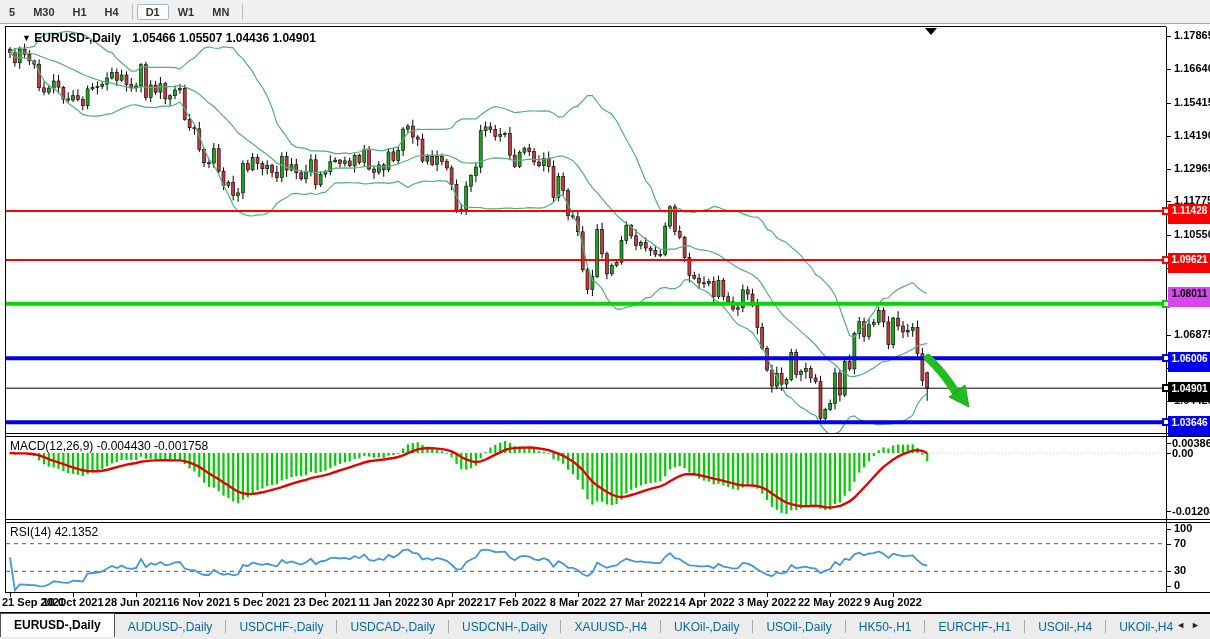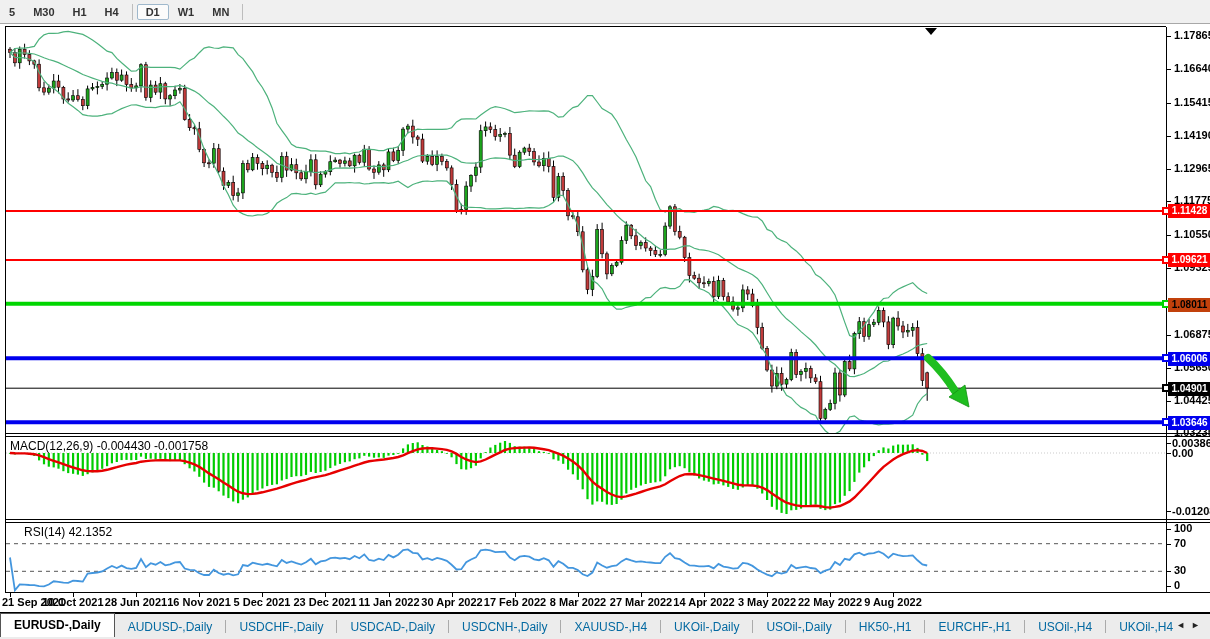--- a/index.html
+++ b/index.html
@@ -12,21 +12,21 @@
   .tfbtn{display:inline-block;padding:2px 9px;font-size:11px;font-weight:700;color:#333;cursor:default;}
   .tfbtn.active{background:#fbfbfb;border:1px solid #9fb8cc;border-radius:2px;padding:1px 8px;}
   .tbsep{width:1px;height:16px;background:#bdbdbd;margin:0 4px;}
   
   .blackline{background:#000;}
   
   .paneltitle{font-size:12px;font-weight:700;color:#000;white-space:nowrap;}
   
   .axlabel{position:absolute;font-size:11px;font-weight:700;color:#000;white-space:nowrap;}
   .axtick{position:absolute;width:4px;height:1px;background:#000;}
-  .pricetag{position:absolute;width:43px;height:14px;font-size:10px;font-weight:700;
+  .pricetag{position:absolute;width:43px;height:20px;font-size:10px;font-weight:700;
             text-align:center;line-height:13px;white-space:nowrap;}
   .tagmarker{position:absolute;width:8px;height:8px;background:#fff;box-sizing:border-box;}
   
   .datelabel{position:absolute;top:3px;font-size:11px;font-weight:700;color:#000;white-space:nowrap;}
   .datetick{position:absolute;top:0;width:1px;height:4px;background:#000;}
   
   #tabbar{left:0;top:614px;width:1210px;height:25px;background:#ececec;display:flex;align-items:center;}
   .tab{font-size:12px;color:#0369a1;padding:3px 13px;white-space:nowrap;cursor:default;}
   .tab.active{background:#fff;border:1px solid #555;border-bottom:none;font-weight:700;color:#000;
               position:relative;top:-2px;padding:4px 13px 5px 13px;}
@@ -451,20 +451,25 @@
       <line x1="0" y1="276.7" x2="1160" y2="276.7" stroke="#00D600" stroke-width="4"></line>
       <line x1="0" y1="331.2" x2="1160" y2="331.2" stroke="#0000EE" stroke-width="4"></line>
       <line x1="0" y1="361.2" x2="1160" y2="361.2" stroke="#000000" stroke-width="1"></line>
       <line x1="0" y1="395.3" x2="1160" y2="395.3" stroke="#0000EE" stroke-width="4"></line>
       <g>
         <path d="M 922 331 Q 937 345 949 364" fill="none" stroke="#1FBE1F" stroke-width="8" stroke-linecap="round"></path>
         <polygon points="963,380 943,370 959,358" fill="#1FBE1F" stroke="#129012" stroke-width="0.8"></polygon>
       </g>
       <polygon points="919,1 931,1 925,8" fill="#000"></polygon>
     </svg>
+  <div class="abs paneltitle" style="left:22px;top:31px;">
+    <span style="font-size:9px;vertical-align:1px;">▼</span>
+    <span>EURUSD-,Daily</span>
+    <span style="margin-left:8px;">1.05466 1.05507 1.04436 1.04901</span>
+  </div>
 
   <svg class="abs" id="macd-svg" style="left:6px;top:437px;" width="1160" height="82">
       <line x1="0" y1="16.0" x2="1160" y2="16.0" stroke="#a9a9a9" stroke-width="0.6" stroke-dasharray="1 2"></line>
       <g>
         <rect x="2.9" y="16.0" width="2.2" height="0.8" fill="#00CC00"></rect>
         <rect x="7.8" y="16.0" width="2.2" height="1.5" fill="#00CC00"></rect>
         <rect x="12.6" y="16.0" width="2.2" height="0.8" fill="#00CC00"></rect>
         <rect x="17.5" y="16.0" width="2.2" height="0.8" fill="#00CC00"></rect>
         <rect x="22.3" y="16.0" width="2.2" height="1.8" fill="#00CC00"></rect>
         <rect x="27.2" y="16.0" width="2.2" height="3.0" fill="#00CC00"></rect>
@@ -655,21 +660,21 @@
       </g>
       <path d="M4.0 16.0 L8.9 16.3 L13.7 16.4 L18.6 16.4 L23.4 16.7 L28.3 17.2 L33.1 18.4 L38.0 20.2 L42.8 22.1 L47.7 23.8 L52.5 25.3 L57.4 27.1 L62.2 28.9 L67.1 30.5 L71.9 31.9 L76.8 33.3 L81.6 34.1 L86.5 34.3 L91.4 34.2 L96.2 33.7 L101.1 32.8 L105.9 31.5 L110.8 30.2 L115.6 28.8 L120.5 27.6 L125.3 26.7 L130.2 26.0 L135.0 24.7 L139.9 24.1 L144.7 23.6 L149.6 23.4 L154.4 23.1 L159.3 23.2 L164.1 23.4 L169.0 23.4 L173.9 23.4 L178.7 24.1 L183.6 25.6 L188.4 27.4 L193.3 29.9 L198.1 33.0 L203.0 36.4 L207.8 39.2 L212.7 42.2 L217.5 45.5 L222.4 48.6 L227.2 51.8 L232.1 54.7 L236.9 56.3 L241.8 57.1 L246.6 56.9 L251.5 56.2 L256.4 55.3 L261.2 54.1 L266.1 52.8 L270.9 51.7 L275.8 50.1 L280.6 48.5 L285.5 46.8 L290.3 45.3 L295.2 44.0 L300.0 42.8 L304.9 41.2 L309.7 40.2 L314.6 39.2 L319.4 38.1 L324.3 36.7 L329.2 35.0 L334.0 33.4 L338.9 31.8 L343.7 30.3 L348.6 28.7 L353.4 27.2 L358.3 25.5 L363.1 24.3 L368.0 23.6 L372.8 23.0 L377.7 22.5 L382.5 21.7 L387.4 21.0 L392.2 20.0 L397.1 18.3 L401.9 16.1 L406.8 14.1 L411.7 12.3 L416.5 11.5 L421.4 11.1 L426.2 11.3 L431.1 11.6 L435.9 12.1 L440.8 12.9 L445.6 14.4 L450.5 16.9 L455.3 20.0 L460.2 22.5 L465.0 24.2 L469.9 25.1 L474.7 24.4 L479.6 22.5 L484.4 20.1 L489.3 17.7 L494.2 15.3 L499.0 13.0 L503.9 11.6 L508.7 11.1 L513.6 10.8 L518.4 10.6 L523.3 10.5 L528.1 10.8 L533.0 11.5 L537.8 12.2 L542.7 13.1 L547.5 14.9 L552.4 16.7 L557.2 18.7 L562.1 21.5 L566.9 24.6 L571.8 28.3 L576.7 33.1 L581.5 38.9 L586.4 44.6 L591.2 48.6 L596.1 51.8 L600.9 55.0 L605.8 57.5 L610.6 59.4 L615.5 60.1 L620.3 59.4 L625.2 58.0 L630.0 56.6 L634.9 55.0 L639.7 53.4 L644.6 51.9 L649.4 50.6 L654.3 49.3 L659.2 47.3 L664.0 44.3 L668.9 41.5 L673.7 39.0 L678.6 37.4 L683.4 37.0 L688.3 37.3 L693.1 38.1 L698.0 39.2 L702.8 40.3 L707.7 41.7 L712.5 42.7 L717.4 43.9 L722.2 45.1 L727.1 46.4 L731.9 47.7 L736.8 48.2 L741.7 48.4 L746.5 48.5 L751.4 49.1 L756.2 50.6 L761.1 53.1 L765.9 56.4 L770.8 59.7 L775.6 62.9 L780.5 65.7 L785.3 67.2 L790.2 68.4 L795.0 69.0 L799.9 69.1 L804.7 69.0 L809.6 68.7 L814.5 69.3 L819.3 70.1 L824.2 70.6 L829.0 69.9 L833.9 69.0 L838.7 66.9 L843.6 64.4 L848.4 60.5 L853.3 55.5 L858.1 50.5 L863.0 45.2 L867.8 40.0 L872.7 34.6 L877.5 29.8 L882.4 26.1 L887.2 22.6 L892.1 19.6 L897.0 17.2 L901.8 15.3 L906.7 13.7 L911.5 13.1 L916.4 14.0 L921.2 16.0 " fill="none" stroke="#E60000" stroke-width="2.4"></path>
     </svg>
   <div class="abs paneltitle" style="left:10px;top:439px;font-weight:400;">MACD(12,26,9) -0.004430 -0.001758</div>
 
   <svg class="abs" id="rsi-svg" style="left:6px;top:523px;" width="1160" height="69">
       <line x1="0" y1="20.7" x2="1160" y2="20.7" stroke="#555" stroke-width="1" stroke-dasharray="4 4"></line>
       <line x1="0" y1="48.3" x2="1160" y2="48.3" stroke="#555" stroke-width="1" stroke-dasharray="4 4"></line>
       <path d="M4.0 34.5 L8.9 67.3 L13.7 61.4 L18.6 61.6 L23.4 62.0 L28.3 62.1 L33.1 63.2 L38.0 63.4 L42.8 61.5 L47.7 58.3 L52.5 58.8 L57.4 59.7 L62.2 59.8 L67.1 57.6 L71.9 58.0 L76.8 58.6 L81.6 50.6 L86.5 50.0 L91.4 49.5 L96.2 48.5 L101.1 45.5 L105.9 43.0 L110.8 45.0 L115.6 42.6 L120.5 45.1 L125.3 45.9 L130.2 45.0 L135.0 36.0 L139.9 44.2 L144.7 40.2 L149.6 41.7 L154.4 39.0 L159.3 42.3 L164.1 41.3 L169.0 39.4 L173.9 39.0 L178.7 45.5 L183.6 46.9 L188.4 47.1 L193.3 50.3 L198.1 52.0 L203.0 52.0 L207.8 46.7 L212.7 50.0 L217.5 51.7 L222.4 50.7 L227.2 52.3 L232.1 51.3 L236.9 42.0 L241.8 43.0 L246.6 39.7 L251.5 40.8 L256.4 41.8 L261.2 40.8 L266.1 42.2 L270.9 43.3 L275.8 37.0 L280.6 39.9 L285.5 38.4 L290.3 40.2 L295.2 41.5 L300.0 39.3 L304.9 35.8 L309.7 41.3 L314.6 38.4 L319.4 37.7 L324.3 35.1 L329.2 34.6 L334.0 35.5 L338.9 34.8 L343.7 36.2 L348.6 33.0 L353.4 35.2 L358.3 31.4 L363.1 37.0 L368.0 37.8 L372.8 35.6 L377.7 37.0 L382.5 31.9 L387.4 34.4 L392.2 31.7 L397.1 27.0 L401.9 26.4 L406.8 29.8 L411.7 30.4 L416.5 36.4 L421.4 35.1 L426.2 37.1 L431.1 34.9 L435.9 36.2 L440.8 37.9 L445.6 41.8 L450.5 46.5 L455.3 46.2 L460.2 39.2 L465.0 36.5 L469.9 34.4 L474.7 27.3 L479.6 26.7 L484.4 27.4 L489.3 29.2 L494.2 28.9 L499.0 28.6 L503.9 34.6 L508.7 37.2 L513.6 33.7 L518.4 32.8 L523.3 33.7 L528.1 36.3 L533.0 37.2 L537.8 35.2 L542.7 37.3 L547.5 43.7 L552.4 38.1 L557.2 40.7 L562.1 44.8 L566.9 44.9 L571.8 47.0 L576.7 51.3 L581.5 53.1 L586.4 49.6 L591.2 39.6 L596.1 42.5 L600.9 44.7 L605.8 43.2 L610.6 42.5 L615.5 38.4 L620.3 35.8 L625.2 37.4 L630.0 38.8 L634.9 38.3 L639.7 39.1 L644.6 39.5 L649.4 40.2 L654.3 40.2 L659.2 33.8 L664.0 30.2 L668.9 35.1 L673.7 36.2 L678.6 39.6 L683.4 42.3 L688.3 42.7 L693.1 43.4 L698.0 43.4 L702.8 42.9 L707.7 45.4 L712.5 40.9 L717.4 43.6 L722.2 44.4 L727.1 45.6 L731.9 45.1 L736.8 39.9 L741.7 40.7 L746.5 42.9 L751.4 46.5 L756.2 49.2 L761.1 51.6 L765.9 53.2 L770.8 49.4 L775.6 50.6 L780.5 49.3 L785.3 42.1 L790.2 45.2 L795.0 44.4 L799.9 43.6 L804.7 45.0 L809.6 45.6 L814.5 50.1 L819.3 47.7 L824.2 46.1 L829.0 38.9 L833.9 42.1 L838.7 35.8 L843.6 36.9 L848.4 31.3 L853.3 29.7 L858.1 32.2 L863.0 30.5 L867.8 30.2 L872.7 28.4 L877.5 30.8 L882.4 34.9 L887.2 30.7 L892.1 32.1 L897.0 33.2 L901.8 32.9 L906.7 32.4 L911.5 37.3 L916.4 41.4 L921.2 42.5 " fill="none" stroke="#4396DE" stroke-width="1.8"></path>
     </svg>
-  <div class="abs paneltitle" style="left:24px;top:525px;font-weight:400;">RSI(14) 42.1352</div>
+  <div class="abs paneltitle" style="left:10px;top:525px;font-weight:400;">RSI(14) 42.1352</div>
 
   <div class="abs" id="axiscol" style="left:0;top:0;width:1210px;height:639px;pointer-events:none;">
       <div class="axtick" style="left:1167px;top:36px;"></div>
       <div class="axlabel" style="left:1174px;top:29px;">1.17865</div>
       <div class="axtick" style="left:1167px;top:69px;"></div>
       <div class="axlabel" style="left:1174px;top:62px;">1.16640</div>
       <div class="axtick" style="left:1167px;top:103px;"></div>
       <div class="axlabel" style="left:1174px;top:96px;">1.15415</div>
       <div class="axtick" style="left:1167px;top:136px;"></div>
       <div class="axlabel" style="left:1174px;top:129px;">1.14190</div>
@@ -687,21 +692,21 @@
       <div class="axlabel" style="left:1174px;top:361px;">1.05650</div>
       <div class="axtick" style="left:1167px;top:401px;"></div>
       <div class="axlabel" style="left:1174px;top:394px;">1.04425</div>
       <div class="axtick" style="left:1167px;top:433px;"></div>
       <div class="axlabel" style="left:1174px;top:426px;">1.03235</div>
       <div class="tagmarker" style="left:1162px;top:207px;border:2px solid #FF0000;"></div>
       <div class="pricetag" style="left:1168px;top:204px;background:#FF0000;color:#FFFFFF;">1.11428</div>
       <div class="tagmarker" style="left:1162px;top:256px;border:2px solid #FF0000;"></div>
       <div class="pricetag" style="left:1168px;top:253px;background:#FF0000;color:#FFFFFF;">1.09621</div>
       <div class="tagmarker" style="left:1162px;top:300px;border:2px solid #00D600;"></div>
-      <div class="pricetag" style="left:1168px;top:298px;background:#c2410c;color:#000000;">1.08011</div>
+      <div class="pricetag" style="left:1168px;top:287px;background:#d946ef;color:#000000;">1.08011</div>
       <div class="tagmarker" style="left:1162px;top:354px;border:2px solid #0000EE;"></div>
       <div class="pricetag" style="left:1168px;top:352px;background:#0000EE;color:#FFFFFF;">1.06006</div>
       <div class="tagmarker" style="left:1162px;top:384px;border:2px solid #000000;"></div>
       <div class="pricetag" style="left:1168px;top:382px;background:#000000;color:#FFFFFF;">1.04901</div>
       <div class="tagmarker" style="left:1162px;top:418px;border:2px solid #0000EE;"></div>
       <div class="pricetag" style="left:1168px;top:416px;background:#0000EE;color:#FFFFFF;">1.03646</div>
       <div class="axtick" style="left:1167px;top:443px;"></div>
       <div class="axlabel" style="left:1172px;top:437px;">0.003865</div>
       <div class="axtick" style="left:1167px;top:453px;"></div>
       <div class="axlabel" style="left:1172px;top:447px;">0.00</div>

